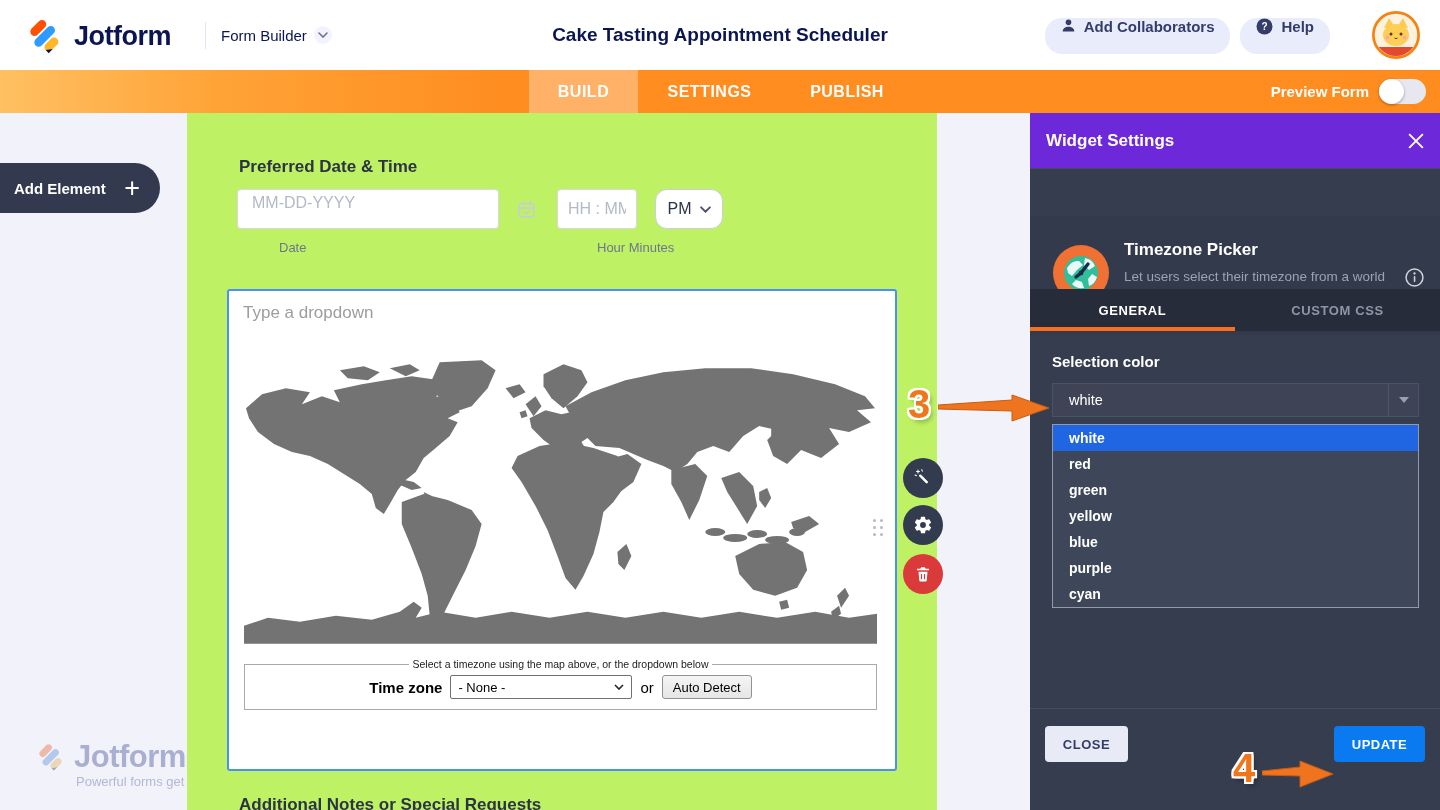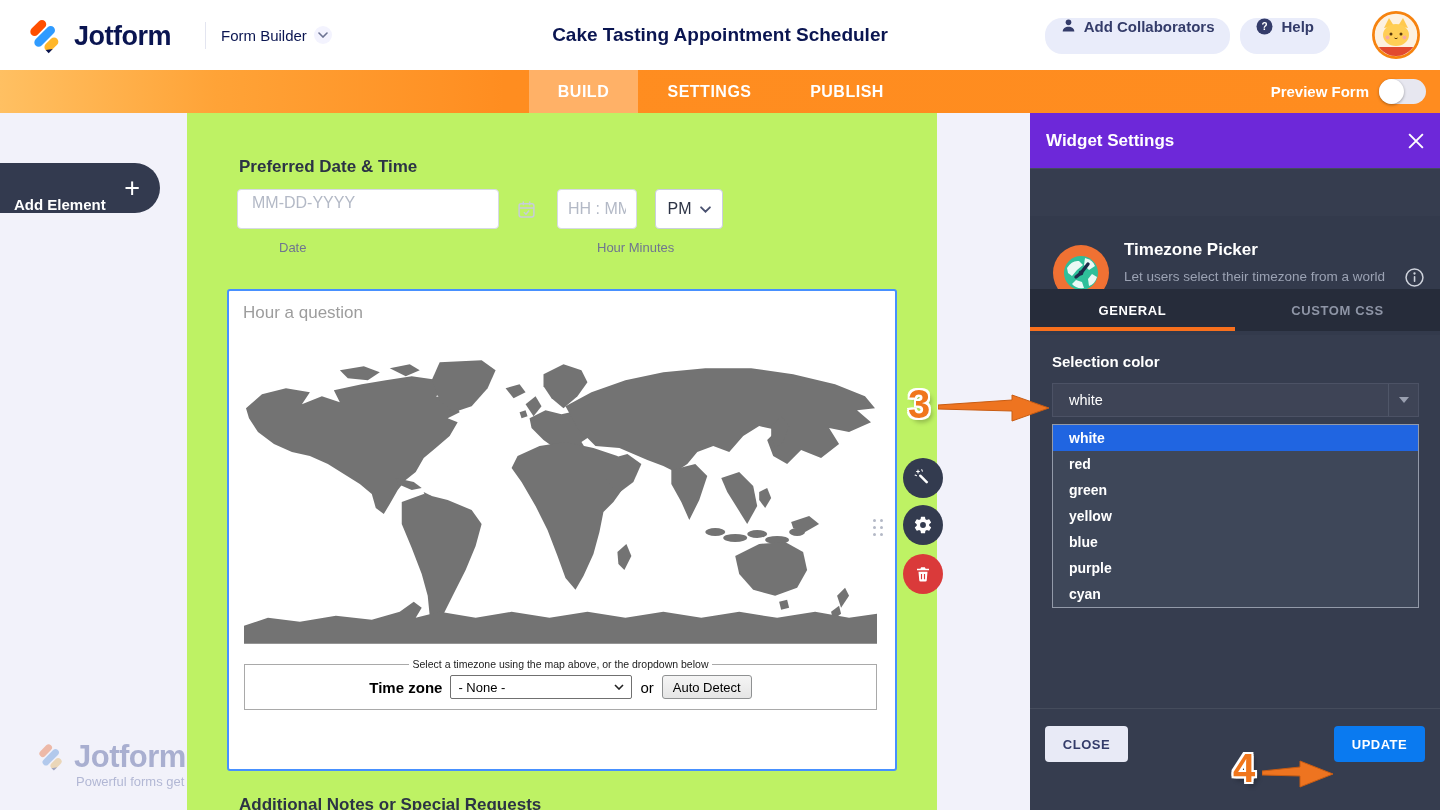--- a/index.html
+++ b/index.html
@@ -21,36 +21,36 @@
   .nav-bar { position:absolute; left:0; top:70px; width:1440px; height:43px; background:linear-gradient(90deg,#ffc062 0%,#ffa337 15%,#ff8d20 35%,#ff8c1f 100%); z-index:5; }
   .nav-tabs { position:absolute; left:529px; top:0; height:43px; display:flex; }
   .nav-tab { height:43px; display:flex; align-items:center; justify-content:center; color:#fff; font-size:16px; font-weight:bold; letter-spacing:0.5px; cursor:pointer; }
   .nav-tab.active { background:rgba(255,255,255,0.32); }
   .preview-wrap { position:absolute; right:14px; top:0; height:43px; display:flex; align-items:center; gap:10px; }
   .preview-label { color:#fff; font-size:15px; font-weight:bold; }
   .toggle { position:relative; width:47px; height:25px; border-radius:13px; background:#e7e7f0; cursor:pointer; }
   .toggle .knob { position:absolute; left:0; top:0; width:25px; height:25px; border-radius:50%; background:#fff; box-shadow:0 1px 3px rgba(0,0,0,0.35); }
 
   
-  .add-element { position:absolute; left:0; top:163px; width:160px; height:50px; background:#333a4f; border-radius:0 25px 25px 0; display:flex; align-items:flex-end; color:#fff; font-size:15px; font-weight:bold; padding-left:14px; cursor:pointer; z-index:3; }
+  .add-element { position:absolute; left:0; top:163px; width:160px; height:50px; background:#333a4f; border-radius:0 25px 25px 0; display:flex; align-items:center; color:#fff; font-size:15px; font-weight:bold; padding-left:14px; cursor:pointer; z-index:3; }
   .add-element .plus { position:absolute; right:20px; top:12px; font-size:27px; font-weight:normal; line-height:26px; }
   .watermark { position:absolute; left:36px; top:742px; opacity:0.55; }
   .wm-row { display:flex; align-items:flex-start; gap:8px; }
   .wm-text { font-size:31px; font-weight:bold; color:#6f7aae; letter-spacing:-0.5px; line-height:30px; }
   .wm-tag { font-size:13px; color:#7e88b6; margin:2px 0 0 2px; }
 
   
   .canvas { position:absolute; left:187px; top:113px; width:750px; height:697px; background:#bef264; overflow:hidden; }
   .q-label { position:absolute; left:52px; top:44px; font-size:17px; font-weight:bold; color:#2c3345; }
   .inp { position:absolute; top:76px; height:40px; border:1px solid #d6d9e4; border-radius:4px; background:#fff; font-size:16px; color:#2c3345; font-family:"Liberation Sans",sans-serif; }
   .inp::placeholder { color:#b3b9c6; }
   .date-inp { left:50px; width:262px; padding:0 34px 12px 14px; }
   .time-inp { left:370px; width:80px; padding:0 10px; }
   .cal-ico { position:absolute; left:330px; top:87px; }
-  .ampm { position:absolute; left:468px; top:76px; width:68px; height:40px; border:1px solid #c9cedd; border-radius:4px; display:flex; align-items:center; justify-content:center; gap:8px; font-size:16px; color:#2c3345; cursor:pointer; background:#fff; }
+  .ampm { position:absolute; left:468px; top:76px; width:68px; height:40px; border:1px solid #c9cedd; border-radius:12px; display:flex; align-items:center; justify-content:center; gap:8px; font-size:16px; color:#2c3345; cursor:pointer; background:#fff; }
   .sublabel { position:absolute; top:127px; font-size:13px; color:#6f7590;margin-left:40px; }
   .widget-box { position:absolute; left:40px; top:176px; width:670px; height:482px; border:2px solid #4790ff; border-radius:3px; background:#fff; }
   .widget-ph { position:absolute; left:14px; top:12px; font-size:17px; color:#9d9d9d; }
   .map-wrap { position:absolute; left:15px; top:69px; width:633px; height:284px; }
   .tz-fieldset { position:absolute; left:15px; top:367px; width:633px; height:52px; border:1px solid #a9a9a9; }
   .tz-fieldset legend { margin:0 auto; font-size:10.5px; color:#222; padding:0 4px; font-family:"Liberation Sans",sans-serif; }
   .tz-row { display:flex; align-items:center; justify-content:center; gap:8px; margin-top:5px; }
   .tz-label { font-size:15px; font-weight:bold; color:#000; }
   .tz-select { width:182px; height:24px; border:1px solid #707070; border-radius:2px; background:#fff; display:flex; align-items:center; justify-content:space-between; padding:0 7px; font-size:13px; color:#000; cursor:pointer; }
   .tz-or { font-size:15px; color:#000; }
@@ -206,21 +206,21 @@
   <div class="ampm">
     <span>PM</span>
     <svg width="11" height="7" viewBox="0 0 10 6">
         <path d="M1 1l4 4 4-4" stroke="#4a5270" stroke-width="1.7" fill="none" stroke-linecap="round"></path>
       </svg>
   </div>
   <div class="sublabel" style="left:52px">Date</div>
   <div class="sublabel" style="left:370px">Hour Minutes</div>
 
   <div class="widget-box">
-    <div class="widget-ph">Hour a question</div>
+    <div class="widget-ph">Type a dropdown</div>
 
     <div class="map-wrap">
       <svg width="633" height="284" viewBox="0 0 634 284" fill="#737373">
         <path d="M5,58 L2,48 L18,34 L42,28 L66,32 L58,44 L78,36 L96,42 L90,30 L118,24 L142,20 L168,16 L196,20 L206,30 L192,36 L210,40 L216,52 L204,58 L214,62 L206,76 L192,88 L180,98 L172,112 L162,120 L154,130 L146,144 L140,154 L132,148 L128,134 L116,124 L100,114 L84,104 L66,96 L48,92 L30,84 L14,72 Z"></path>
         <path d="M96,10 L120,6 L136,12 L124,20 L104,18 Z"></path>
         <path d="M146,8 L166,4 L176,10 L162,16 Z"></path>
         <path d="M196,2 L238,0 L252,10 L244,28 L228,46 L210,52 L196,40 L188,20 Z"></path>
         <path d="M152,118 L170,122 L178,128 L168,130 L154,124 Z"></path>
         <path d="M180,132 l8,4 -6,3 z"></path>
         <path d="M158,142 L180,134 L204,140 L228,150 L238,164 L232,186 L222,210 L210,234 L200,254 L192,268 L186,256 L184,236 L178,214 L168,188 L158,164 Z"></path>

